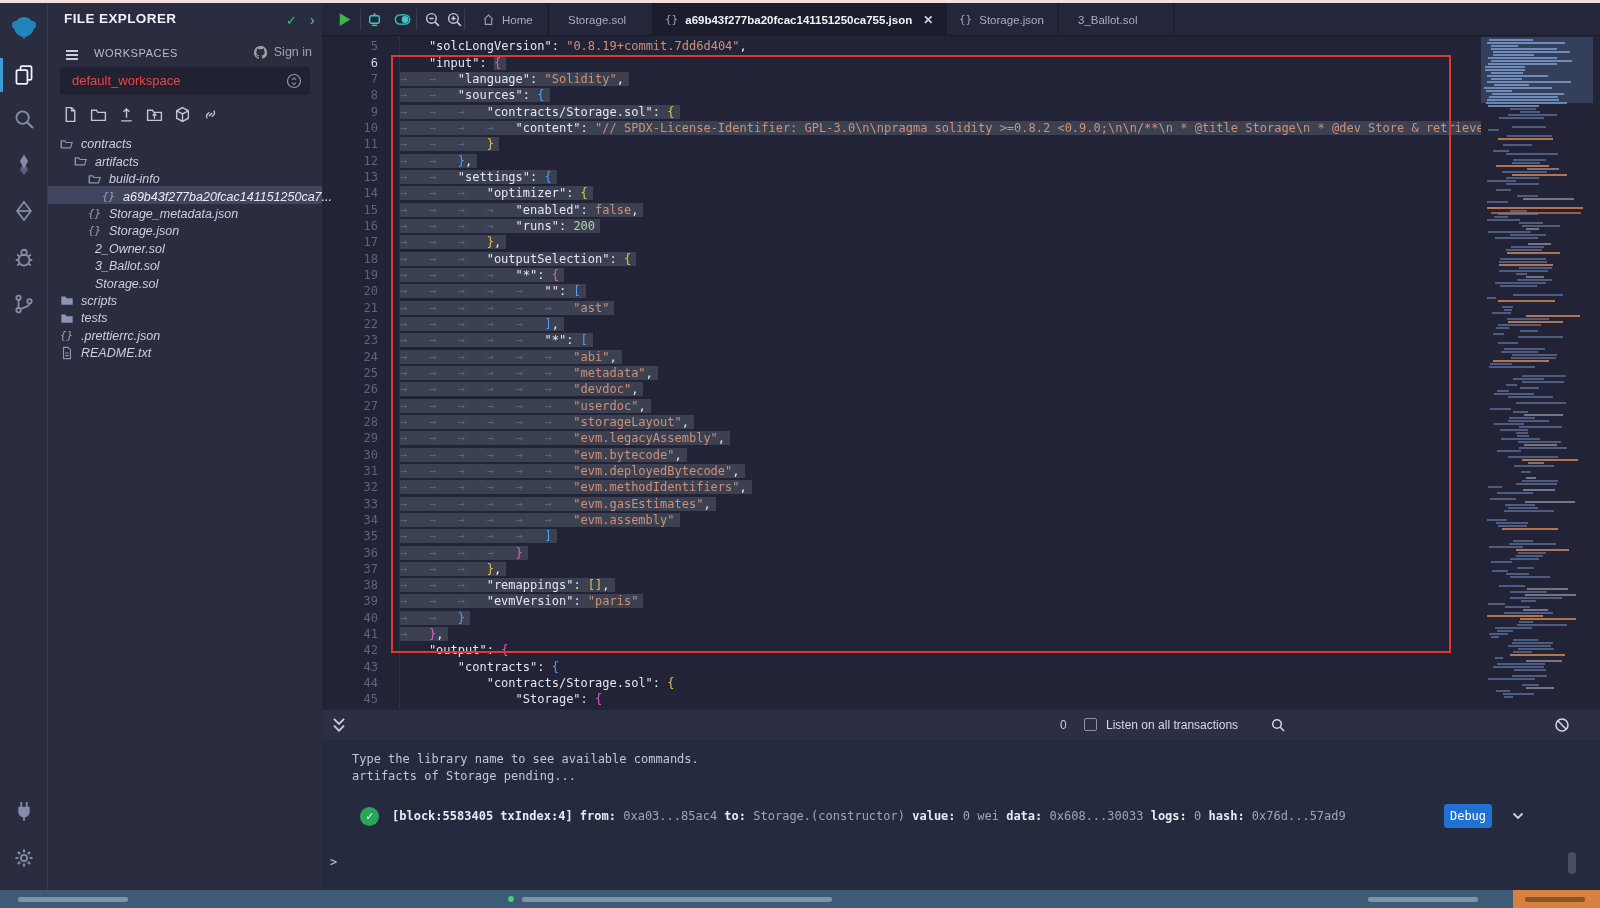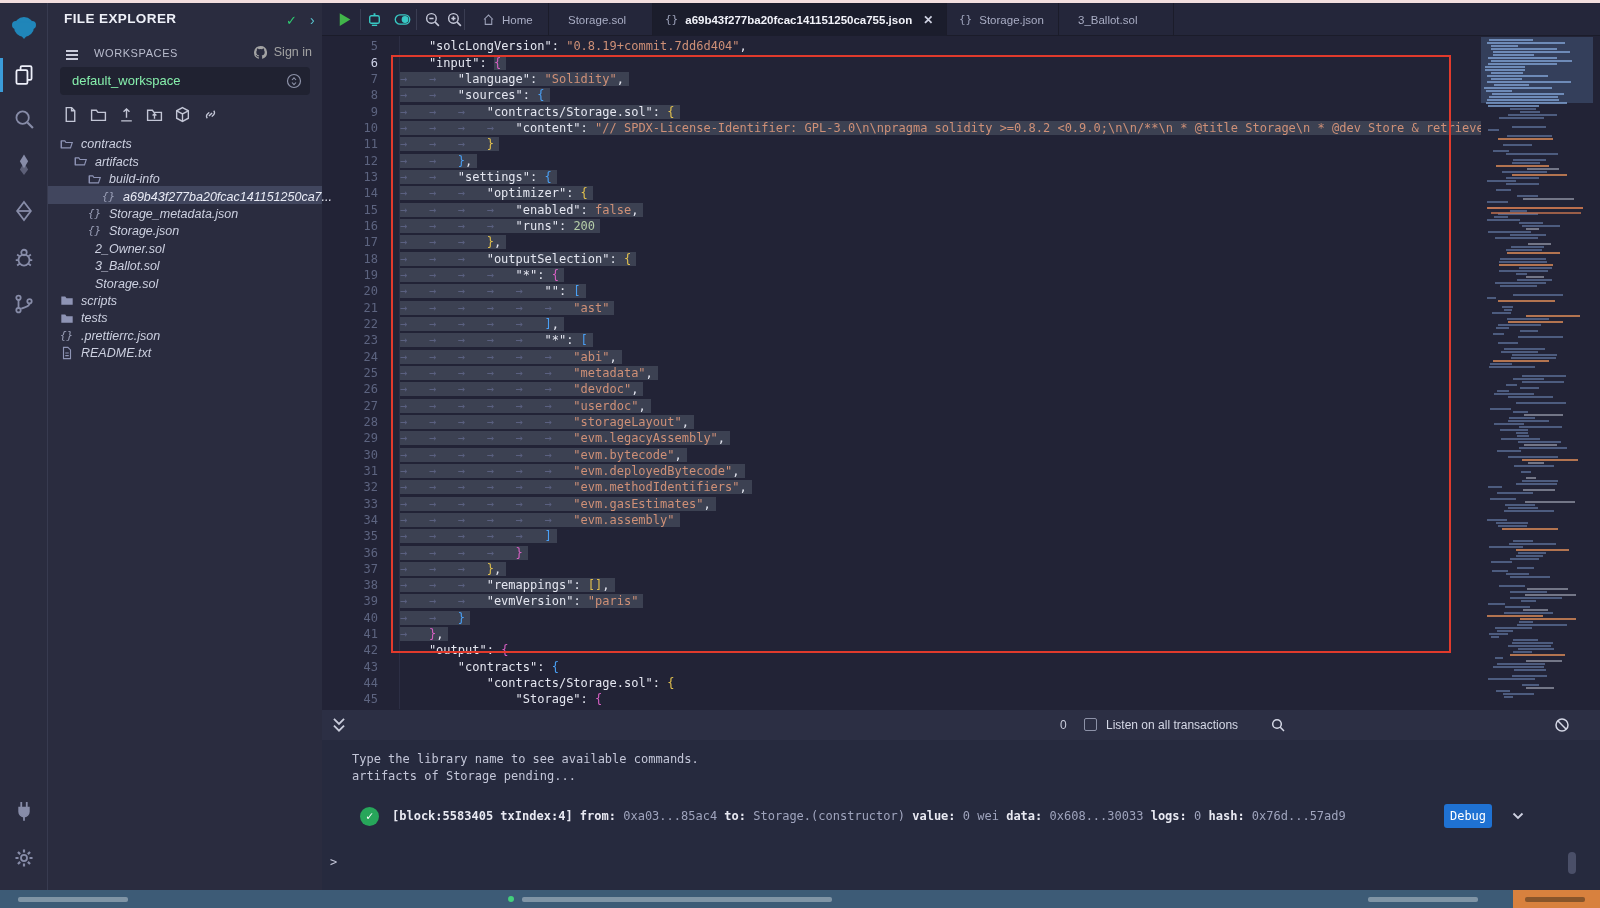--- a/index.html
+++ b/index.html
@@ -21,21 +21,21 @@
   .sidebar { position:absolute; top:3px; left:48px; width:274px; height:887px; background:#2a2c3f; color:#d6d8e5; z-index:4; }
   .sb-head { position:absolute; top:8px; left:16px; font-size:13.5px; font-weight:bold; letter-spacing:.4px; color:#eef0f8; }
   .sb-check { position:absolute; top:10px; left:238px; color:#2ecc71; font-size:13px; }
   .sb-chev  { position:absolute; top:9px; left:262px; color:#5ac4ce; font-size:14px; cursor:pointer; }
   .sb-ws-row { position:absolute; top:42px; left:16px; right:10px; height:18px; }
   .sb-menu { position:absolute; left:0; top:2px; width:16px; color:#c9ccdb; cursor:pointer; }
   .sb-ws-label { position:absolute; left:30px; top:2px; font-size:11px; letter-spacing:.6px; color:#b9bccd; }
   .sb-signin { position:absolute; right:0; top:0; font-size:12.5px; color:#a3a3a3; cursor:pointer; display:flex; gap:6px; align-items:flex-start; }
   .sb-signin svg { width:15px; height:15px; }
   .sb-select { position:absolute; top:64px; left:12px; width:250px; height:28px; background:#202231; border-radius:4px; cursor:pointer; }
-  .sb-select .val { position:absolute; left:12px; top:6px; font-size:13px; color:#86efac; }
+  .sb-select .val { position:absolute; left:12px; top:6px; font-size:13px; color:#ef4444; }
   .sb-select .spin { position:absolute; right:8px; top:6px; width:16px; height:16px; color:#8d92a8; }
   .sb-tools { position:absolute; top:103px; left:14px; display:flex; gap:11px; color:#c3c6d6; }
   .sb-tools span { width:17px; height:17px; cursor:pointer; }
   .sb-tools svg { width:17px; height:17px; }
   .tree { position:absolute; top:131px; left:0; right:0; }
   .trow { position:relative; height:17.4px; display:flex; align-items:flex-end; font-size:12.5px; color:#ccd0e0; cursor:pointer; white-space:nowrap;font-style:italic; }
   .trow .ticon { width:15px; height:15px; margin-right:6px; color:#8e94b5; flex:0 0 auto; display:flex; align-items:center; }
   .trow .ticon svg { width:14px; height:14px; }
   .trow .braces { font-family:"DejaVu Sans Mono",monospace; font-size:11px; color:#9ba0b8; }
   .trow.selected { background:#41465e; color:#e9ebf5; }

